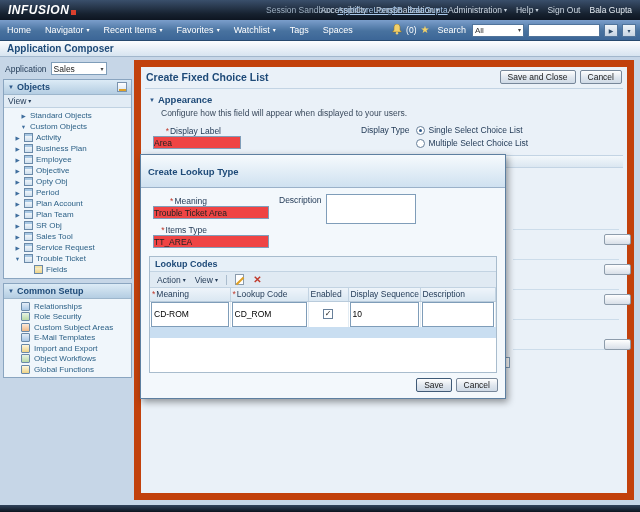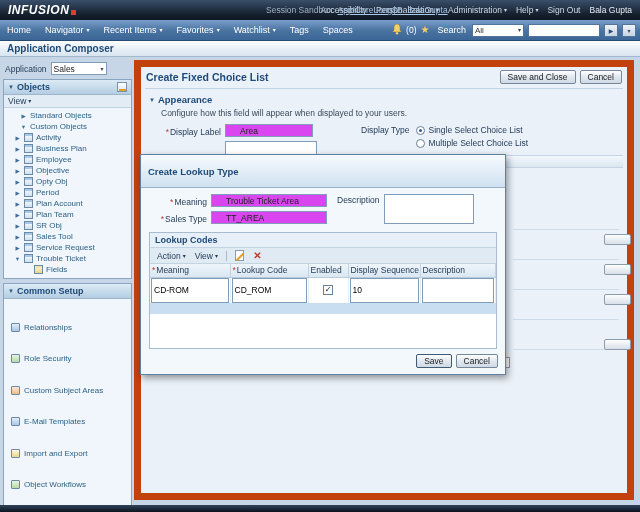--- a/index.html
+++ b/index.html
@@ -45,43 +45,43 @@
   .ph-icon{margin-left:auto;width:10px;height:10px;background:linear-gradient(#fff,#d9e6f2);border:1px solid #7a93ad;position:relative;}
   .ph-icon::after{content:"";position:absolute;left:1px;top:6px;width:7px;height:2px;background:#e0a126;}
   .view-row{height:13px;background:#e2ecf5;border-bottom:1px solid #c0d2e2;display:flex;align-items:center;gap:2px;padding-left:4px;color:#243c58;font-size:8.5px;}
   .tree{background:#f0f6fb;height:170px;padding-top:2px;color:#2d6187;overflow:hidden;}
   .titem{height:11px;display:flex;align-items:center;gap:3px;white-space:nowrap;}
   .l0{padding-left:16px;} .l1{padding-left:10px;} .l2{padding-left:30px;}
   .tw{width:7px;font-size:5.5px;color:#3f6e9e;text-align:center;flex:0 0 7px;}
   .nico{width:9px;height:9px;border:1px solid #6a89a8;background:linear-gradient(#fdfdfd,#cfe0ef);box-shadow:inset 0 2px 0 #a8c8e4;flex:0 0 9px;}
   .nico.yellow{background:linear-gradient(#fff7de,#edd387);box-shadow:inset 0 2px 0 #f2e3a8;}
   .csetup{margin-top:4px;}
-  .citem{height:10.5px;display:flex;align-items:center;gap:4px;padding-left:7px;color:#2d6187;background:#f0f6fb;white-space:nowrap;margin-top:21px;}
+  .citem{height:10.5px;display:flex;align-items:center;gap:4px;padding-left:17px;color:#2d6187;background:#f0f6fb;white-space:nowrap;}
   .clist{background:#f0f6fb;padding:2px 0;}
   .cico{width:9px;height:9px;border:1px solid #6a89a8;border-radius:1px;flex:0 0 9px;}
   .g1{background:linear-gradient(#e3edf8,#a9c7e6);} .g2{background:linear-gradient(#e8f3e3,#b8d9a8);}
   .g3{background:linear-gradient(#fde9d9,#f0b987);} .g4{background:linear-gradient(#fff7de,#edd387);}
 
   
   .main{position:absolute;left:134px;top:60px;right:6px;bottom:12px;background:#eaf1f8;border:7px solid #c2410c;}
   .main-h{display:flex;align-items:center;padding:3px 5px;}
   .main-title{font-size:10.5px;font-weight:bold;color:#1e4a78;}
   .main-actions{margin-left:auto;display:flex;gap:4px;}
   .btn{background:linear-gradient(#fefefe,#dfe6ee 55%,#cfdae6);border:1px solid #77879a;border-radius:2px;font-size:8.5px;color:#222;padding:1px 7px;height:14px;display:inline-flex;align-items:center;font-family:inherit;}
   .btn.primary{border-color:#3f5a77;}
   .main-div{height:1px;background:#c3d4e4;margin:1px 4px 3px;}
   .sec-h{display:flex;align-items:center;gap:3px;padding:2px 8px;color:#1e4a78;font-weight:bold;font-size:9.5px;}
   .instructions{font-size:8.5px;color:#39495c;margin:1px 0 6px 20px;}
   .form-wrap{display:flex;padding:0 8px;}
   .fcol{width:212px;}
-  .frow{display:flex;align-items:flex-end;margin-bottom:4px;}
+  .frow{display:flex;align-items:flex-start;margin-bottom:4px;flex-direction:column;}
   .flabel{width:72px;text-align:right;font-size:8.5px;color:#243c58;padding-top:2px;white-space:nowrap;}
   .req{color:#c0392b;margin-right:1px;}
   .fin{margin-left:4px;}
-  input.txt{border:1px solid #7f9db9;height:13px;font-size:8.5px;padding:0 14px;font-family:inherit;background:#d946ef;color:#222;}
+  input.txt{border:1px solid #7f9db9;height:13px;font-size:8.5px;padding:0 0;font-family:inherit;background:#ef4444;color:#222;}
   .w88{width:88px;} .w96{width:116px;}
   .help-box{width:92px;height:22px;border:1px solid #7f9db9;background:#fff;}
   .dcol{flex:1;display:flex;gap:6px;}
   .dt-label{font-size:8.5px;color:#243c58;padding-top:1px;white-space:nowrap;}
   .radio-group{display:flex;flex-direction:column;gap:3px;padding-top:1px;}
   .radio-opt{display:flex;align-items:center;gap:4px;font-size:8.5px;color:#243c58;white-space:nowrap;}
   .radio{width:9px;height:9px;border:1px solid #68809a;border-radius:50%;background:#fff;position:relative;flex:0 0 9px;}
   .radio.sel::after{content:"";position:absolute;left:2px;top:2px;width:3px;height:3px;border-radius:50%;background:#2f5a8a;}
   .bg-strip{position:absolute;left:4px;right:4px;top:88px;height:13px;background:linear-gradient(#f2f7fb,#dbe7f1);border-top:1px solid #c3d4e4;border-bottom:1px solid #c3d4e4;}
   .bg-line{position:absolute;left:372px;right:8px;height:1px;background:#ccdcea;}
@@ -395,21 +395,21 @@
     <span>Create Lookup Type</span>
   </div>
   <div class="dlg-b">
     <div class="dlg-form">
       <div class="dlg-left">
         <div class="frow">
           <span class="flabel"><span class="req">*</span><span>Meaning</span></span>
           <input class="txt w96 fin" value="Trouble Ticket Area" style="">
         </div>
         <div class="frow">
-          <span class="flabel"><span class="req">*</span><span>Sales Type</span></span>
+          <span class="flabel"><span class="req">*</span><span>Items Type</span></span>
           <input class="txt w96 fin" value="TT_AREA" style="">
         </div>
       </div>
       <div class="dlg-right">
         <span class="dt-label">Description</span>
         <textarea class="desc" style=""></textarea>
       </div>
     </div>
 
     <div class="lc-box">

